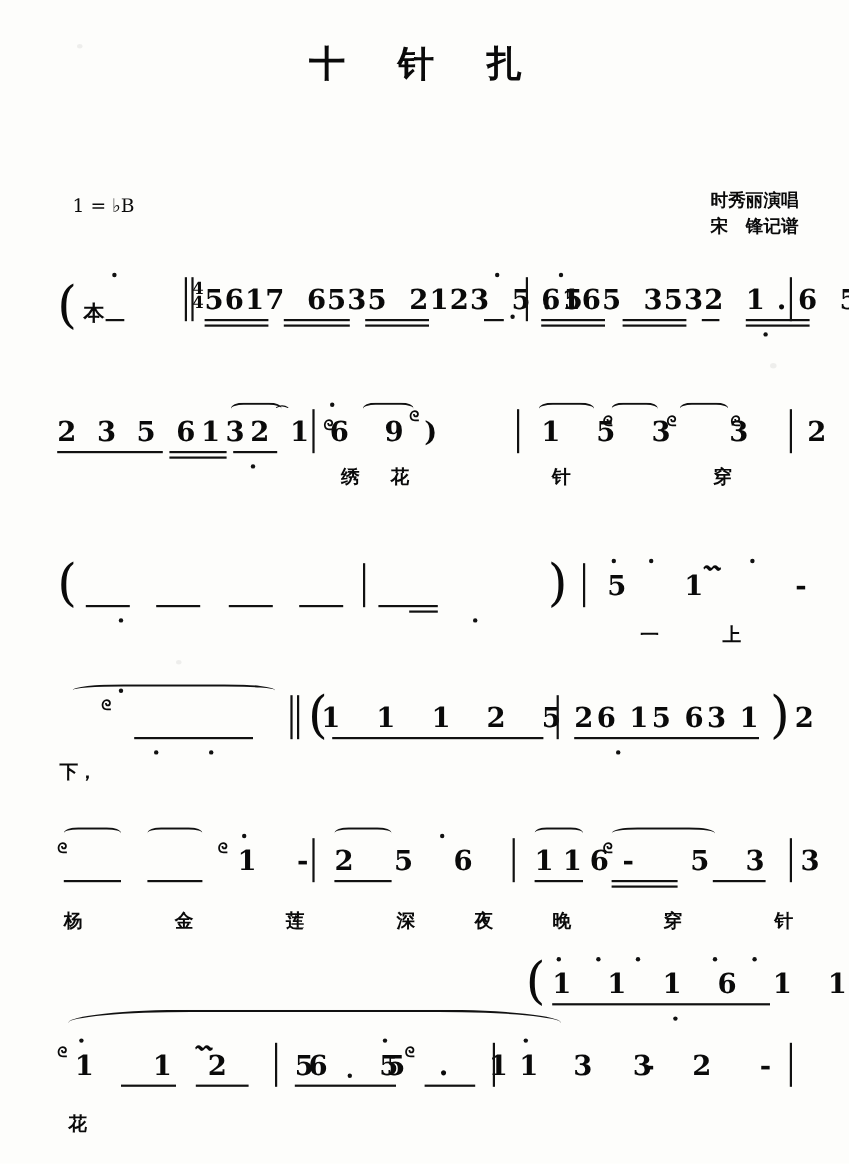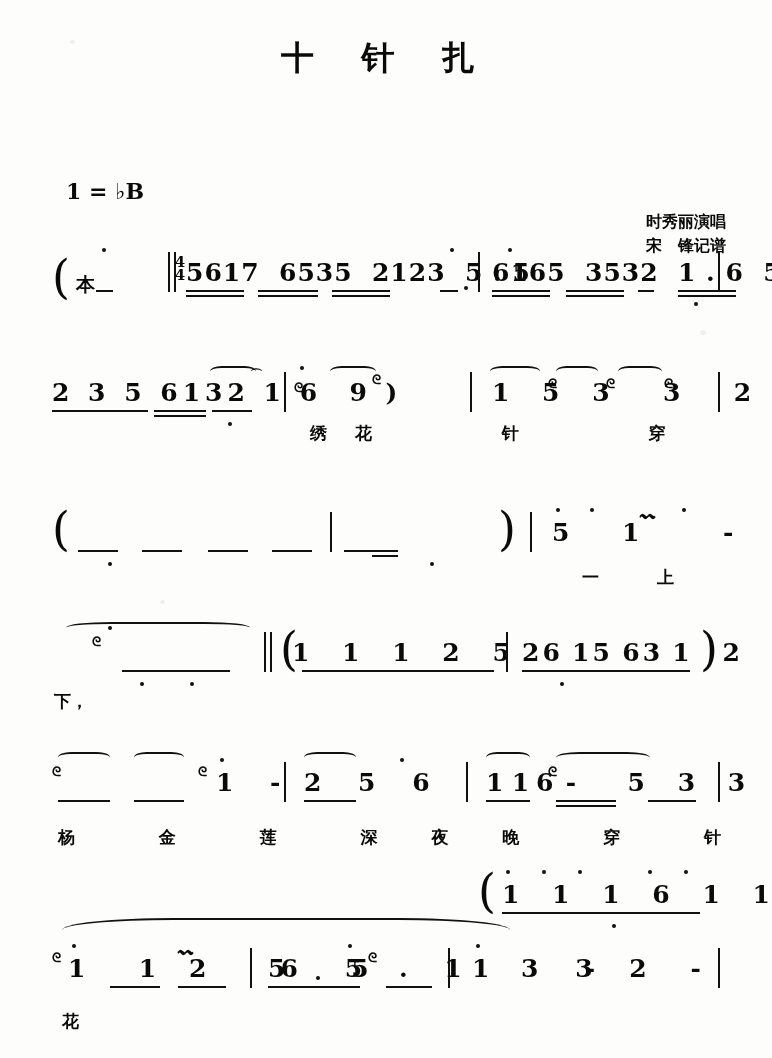--- a/index.html
+++ b/index.html
@@ -44,33 +44,32 @@
     font-family: "DejaVu Serif", serif;
     font-size: 20px;
     font-weight: bold;
     letter-spacing: 1px;
   }
   .keysig {
     position: absolute;
     top: 178px;
     left: 66px;
     font-family: "DejaVu Serif", serif;
-    font-size: 22px;
-    font-weight: bold;
+    font-size: 17px;
+    font-weight: normal;
   }
   .credits {
     position: absolute;
     top: 170px;
     right: 46px;
     text-align: left;
     font-family: "DejaVu Serif", serif;
     font-size: 16px;
     font-weight: bold;
     line-height: 24px;
-    margin-top: 40px;
   }
   .credits div { white-space: pre; }
 
   
   .sys {
     position: absolute;
     left: 0;
     width: 772px;
     height: 84px;
   }

